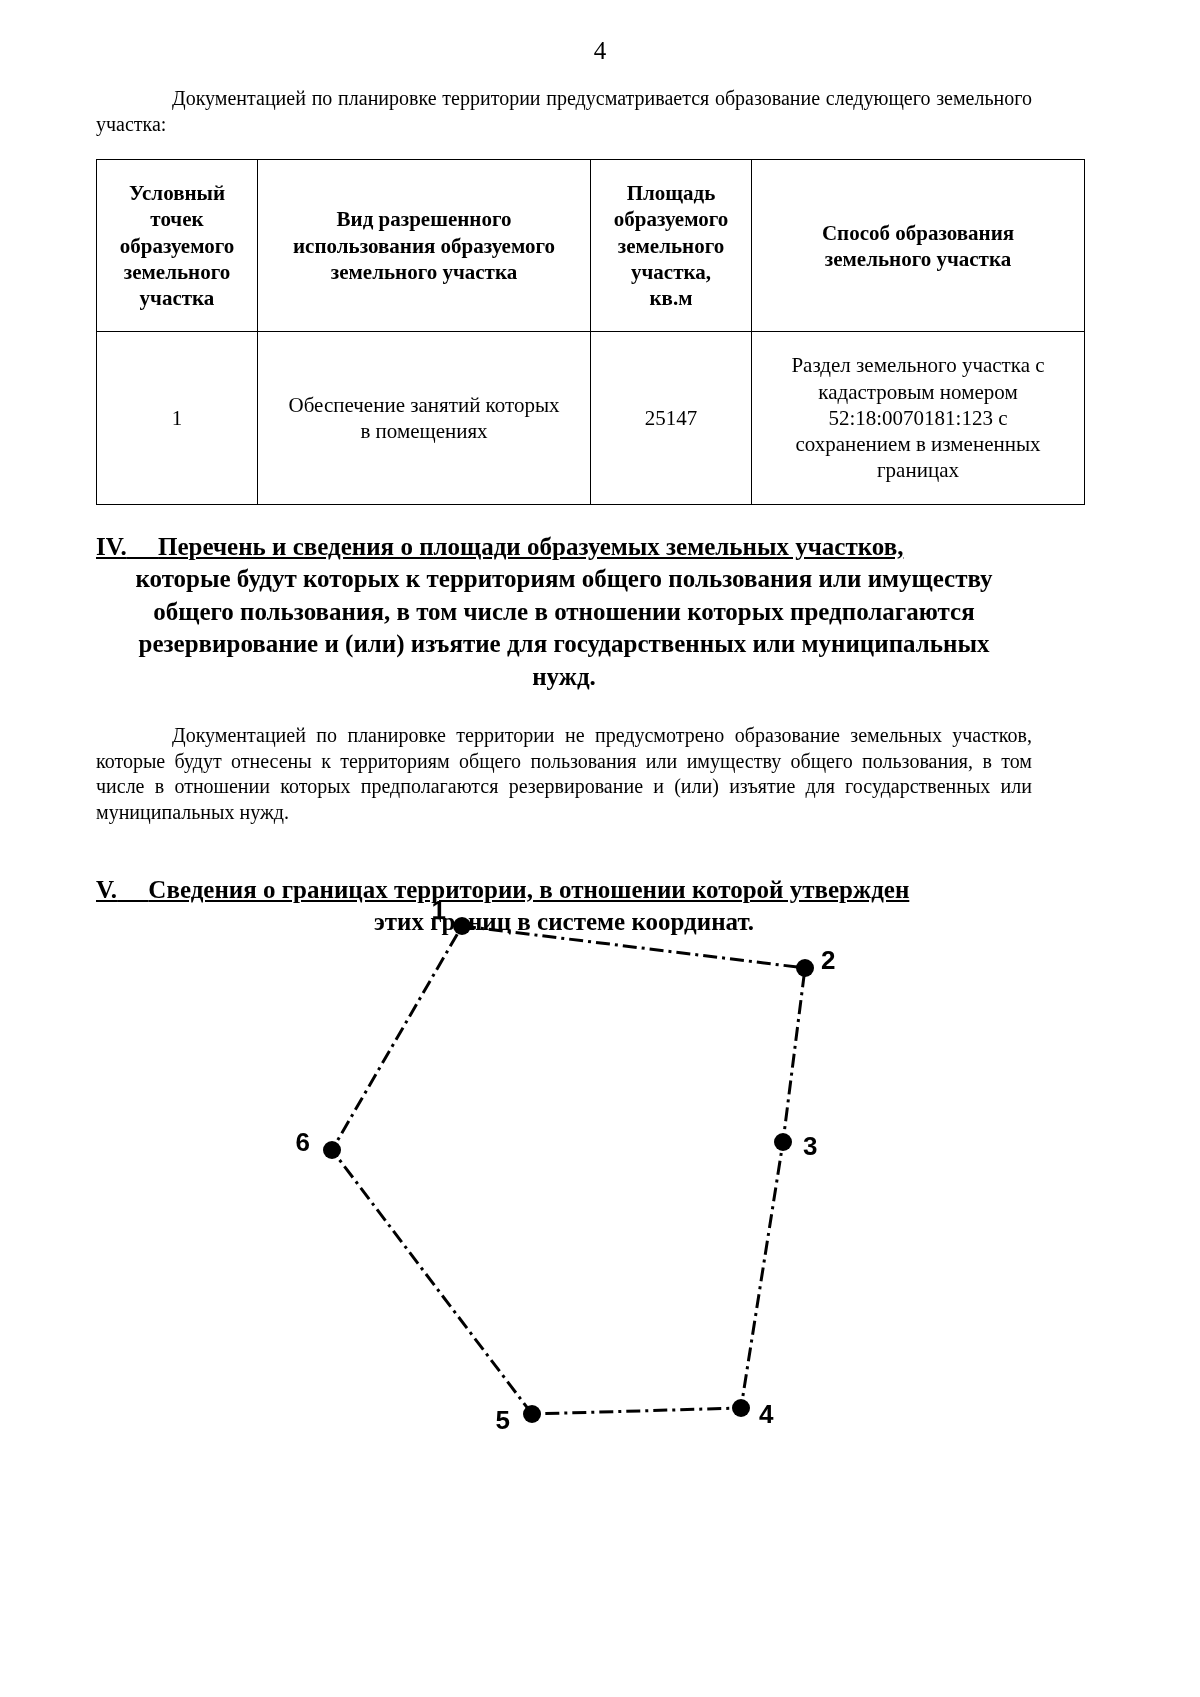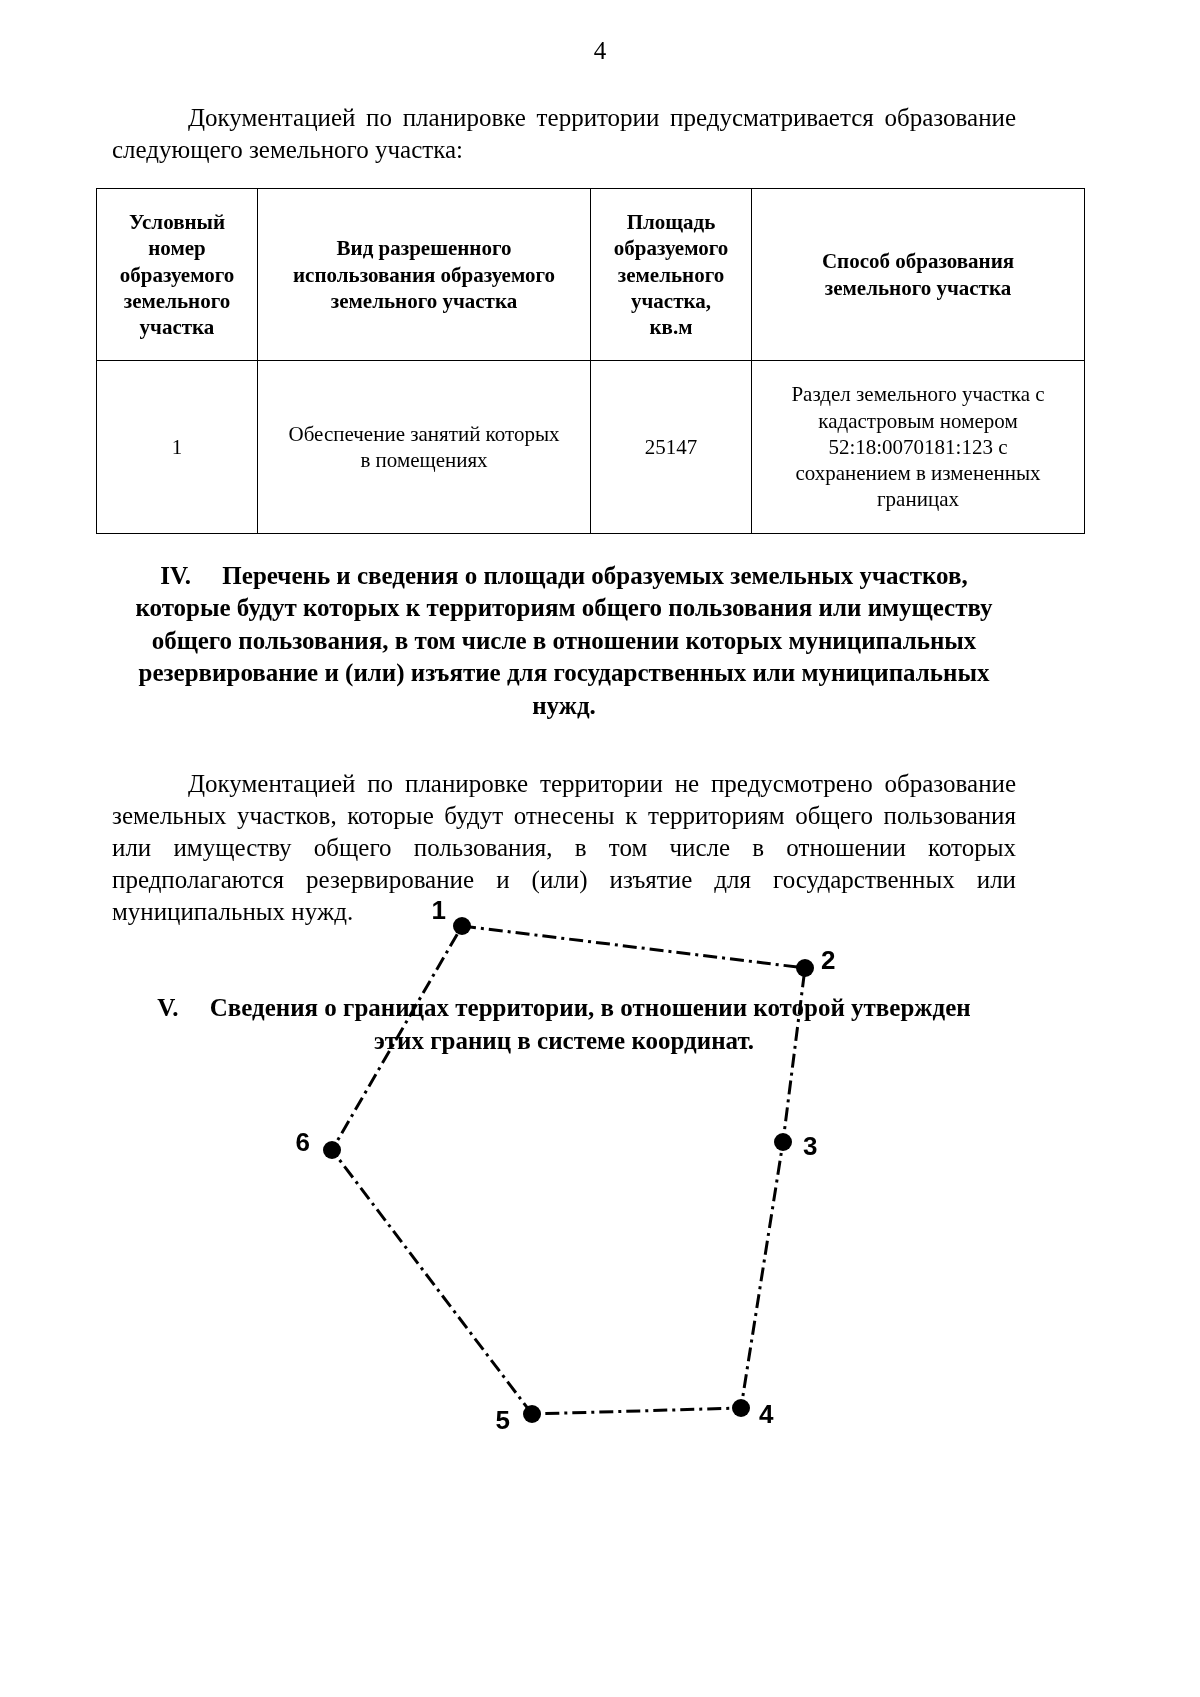--- a/index.html
+++ b/index.html
@@ -32,22 +32,22 @@
 
   
   .content {
     position: absolute;
     left: 96px;
     top: 86px;
     width: 936px;
   }
 
   p.para {
-    margin: 16px;
-    font-size: 25px;
+    margin: 0;
+    font-size: 20px;
     line-height: 1.28;
     text-align: justify;
     text-indent: 76px;
     hyphens: none;
   }
 
   
   table.tbl {
     border-collapse: collapse;
     width: 936px;
@@ -82,21 +82,22 @@
     font-weight: bold;
     line-height: 1.3;
     text-align: center;
   }
   .section-heading .numeral {
     font-weight: bold;
   }
   .sh-line { display: block; }
   .sh-first {
     display: block;
-    text-align: center;
+    text-align: left;
+    text-decoration: underline;
   }
 
   .spacer-22 { height: 22px; }
   .spacer-30 { height: 30px; }
 
   
   .figure {
     position: absolute;
     left: 0;
     top: 880px;
@@ -122,21 +123,21 @@
 
   <div class="content">
 
     <p class="para"><span>Документацией по планировке территории предусматривается образование следующего земельного участка:</span></p>
 
     <table class="tbl">
       <thead>
         <tr>
           <th class="col1">
             <span class="hdr-line">Условный</span>
-            <span class="hdr-line">номер</span>
+            <span class="hdr-line">точек</span>
             <span class="hdr-line">образуемого</span>
             <span class="hdr-line">земельного</span>
             <span class="hdr-line">участка</span>
           </th>
           <th class="col2">
             <span class="hdr-line">Вид разрешенного</span>
             <span class="hdr-line">использования образуемого</span>
             <span class="hdr-line">земельного участка</span>
           </th>
           <th class="col3">
@@ -167,21 +168,21 @@
             <span class="hdr-line">сохранением в измененных</span>
             <span class="hdr-line">границах</span>
           </td>
         </tr>
       </tbody>
     </table>
 
     <div class="section-heading">
       <span class="sh-first"><span class="numeral">IV.</span>&nbsp;&nbsp;&nbsp;&nbsp;&nbsp;<span>Перечень и сведения о площади образуемых земельных участков,</span></span>
       <span class="sh-line">которые будут которых к территориям общего пользования или имуществу</span>
-      <span class="sh-line">общего пользования, в том числе в отношении которых муниципальных</span>
+      <span class="sh-line">общего пользования, в том числе в отношении которых предполагаются</span>
       <span class="sh-line">резервирование и (или) изъятие для государственных или муниципальных</span>
       <span class="sh-line">нужд.</span>
     </div>
 
     <div class="spacer-30"></div>
 
     <p class="para"><span>Документацией по планировке территории не предусмотрено образование земельных участков, которые будут отнесены к территориям общего пользования или имуществу общего пользования, в том числе в отношении которых предполагаются резервирование и (или) изъятие для государственных или муниципальных нужд.</span></p>
 
     <div class="spacer-22"></div>
 

